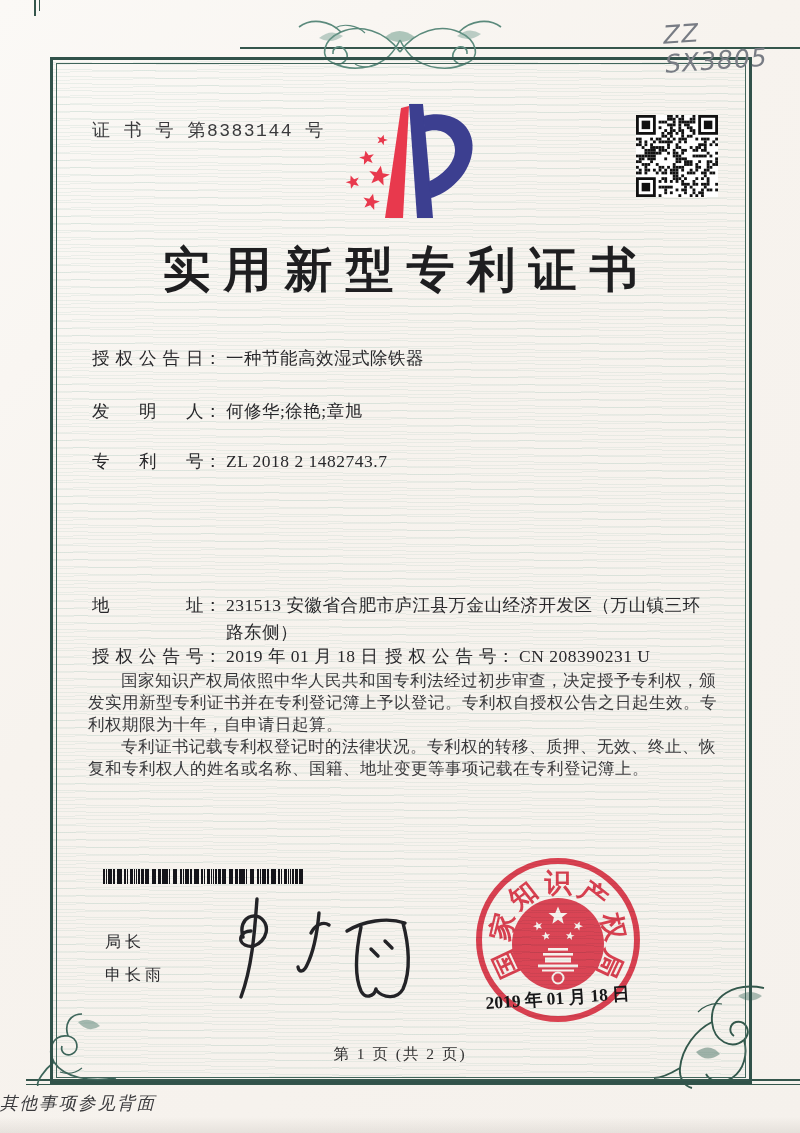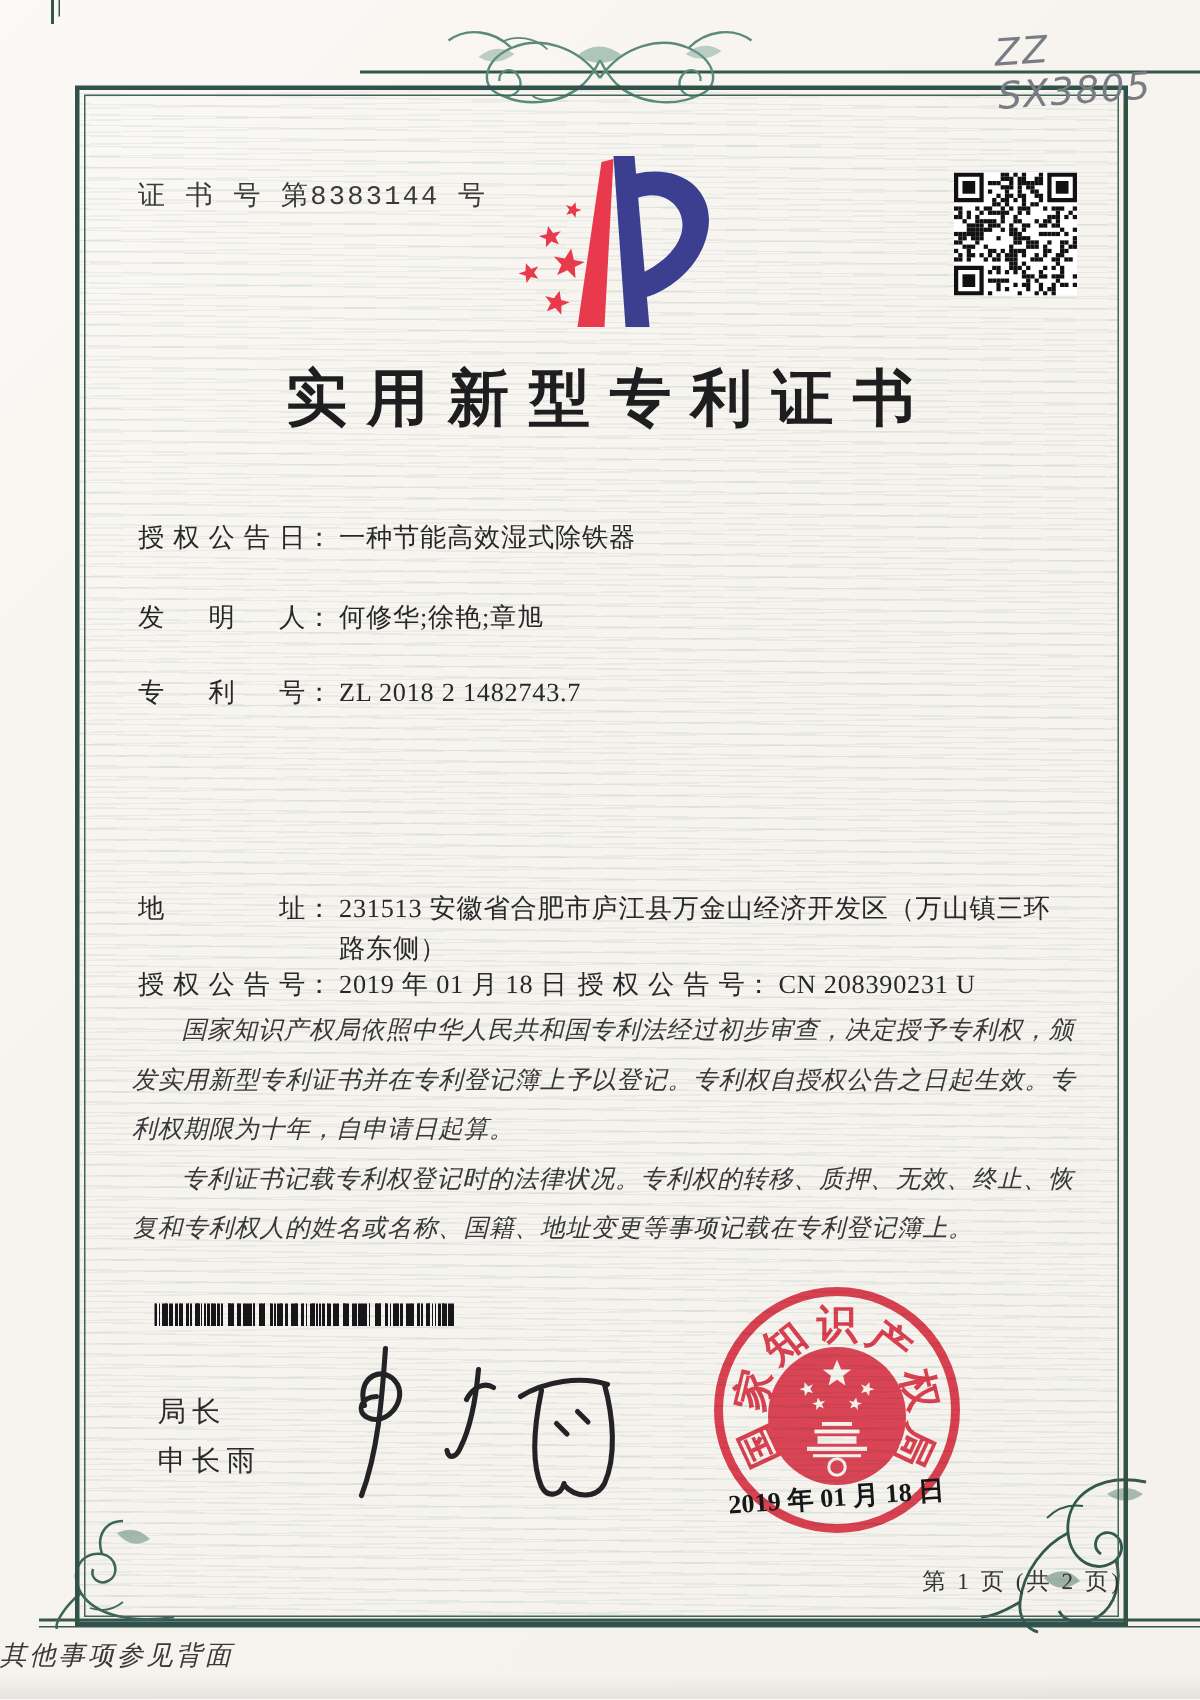--- a/index.html
+++ b/index.html
@@ -18,38 +18,38 @@
   .border-outer{position:absolute;left:50px;top:57px;width:696px;height:1021px;
     border:3px solid #31524a;}
   .border-inner{position:absolute;left:3px;top:3px;right:3px;bottom:3px;
     border:1px solid #41655b;}
   .cert-no{position:absolute;left:92px;top:118px;font-size:18px;letter-spacing:1.5px;color:#3a3a3c;font-family:Liberation Mono, monospace;}
   .handnote{position:absolute;left:664px;top:16px;font-family:"DejaVu Sans",sans-serif;
     font-style:italic;font-size:25px;color:#787c84;transform:rotate(-4deg);letter-spacing:1px;}
   .logo{position:absolute;left:333px;top:100px;}
   .qr{position:absolute;left:636px;top:115px;width:82px;height:82px;background:#fff;}
   .title{position:absolute;left:52px;top:238px;width:696px;text-align:center;
-    font-size:41px;font-weight:600;letter-spacing:13px;color:#1e1e20;text-indent:13px;}
+    font-size:48px;font-weight:600;letter-spacing:13px;color:#1e1e20;text-indent:13px;}
   .row{position:absolute;left:92px;font-size:17.5px;line-height:27px;color:#28282b;letter-spacing:.5px;}
   .lbl{display:inline-block;width:112px;text-align:justify;text-align-last:justify;vertical-align:top;}
   .sep{vertical-align:top;}
   .val{display:inline-block;vertical-align:top;padding-left:4px;}
   .val-wide{max-width:478px;}
   .row-right{left:385px;}
-  .paras{position:absolute;left:88px;top:670px;width:632px;font-size:16.5px;line-height:33px;
-    font-style:italic;color:#38383b;letter-spacing:.5px;}
+  .paras{position:absolute;left:88px;top:670px;width:632px;font-size:16.5px;line-height:22px;
+    color:#38383b;letter-spacing:.5px;}
   .paras p{margin:0;text-indent:2em;}
   .barcode{position:absolute;left:103px;top:869px;width:201px;height:15px;background:
      repeating-linear-gradient(90deg,#15151a 0 2px,transparent 2px 3px,#15151a 3px 4px,transparent 4px 7px),
      repeating-linear-gradient(90deg,#15151a 0 1px,transparent 1px 5px,#15151a 5px 8px,transparent 8px 11px);}
-  .sig-block{position:absolute;left:105px;top:925px;font-size:19px;line-height:33px;
+  .sig-block{position:absolute;left:105px;top:925px;font-size:16px;line-height:33px;
     letter-spacing:4px;color:#2b2b2e;}
   .signature{position:absolute;left:213px;top:893px;}
   .seal{position:absolute;left:470px;top:852px;mix-blend-mode:multiply;}
-  .page-info{position:absolute;left:52px;top:1044px;width:696px;text-align:right;
+  .page-info{position:absolute;left:52px;top:1044px;width:696px;text-align:center;
     font-size:15.5px;color:#333;letter-spacing:2px;}
   .back-note{position:absolute;left:0;top:1091px;width:800px;text-align:left;
     font-size:17.5px;font-style:italic;color:#3a3a3d;letter-spacing:2px;}
   .flourish{position:absolute;}
   .paper-shadow{position:absolute;left:0;top:1117px;width:800px;height:16px;
     background:linear-gradient(180deg,rgba(0,0,0,0) 0%,rgba(90,80,70,0.10) 100%);}
 </style>
 </head>
 <body>
 

